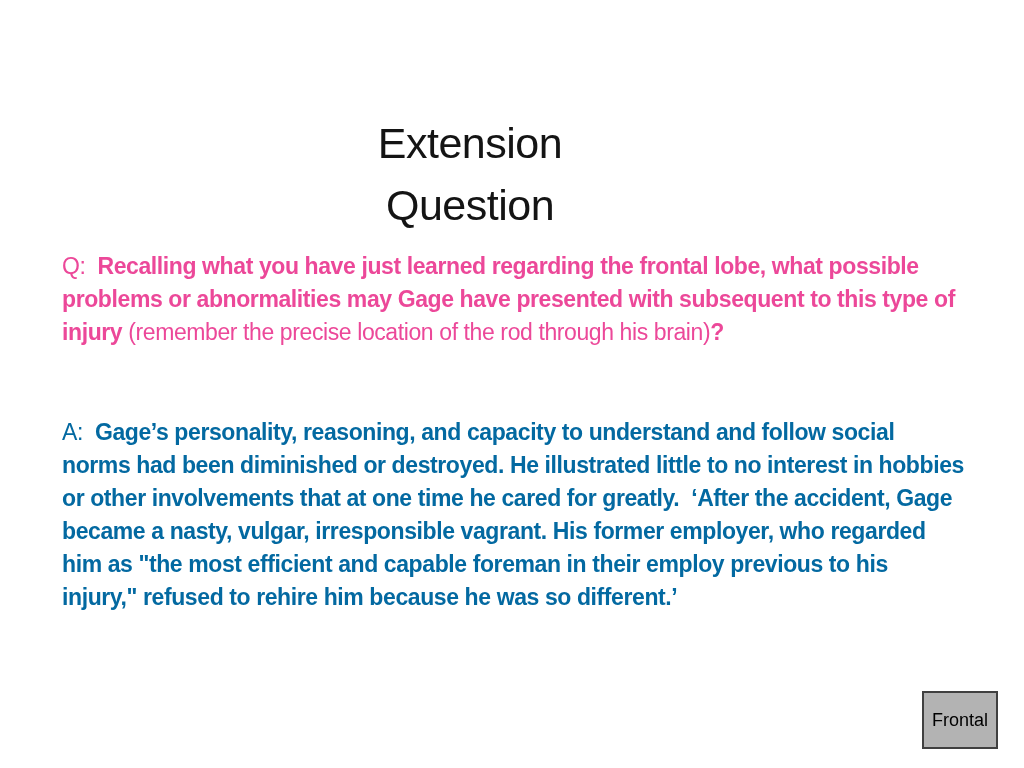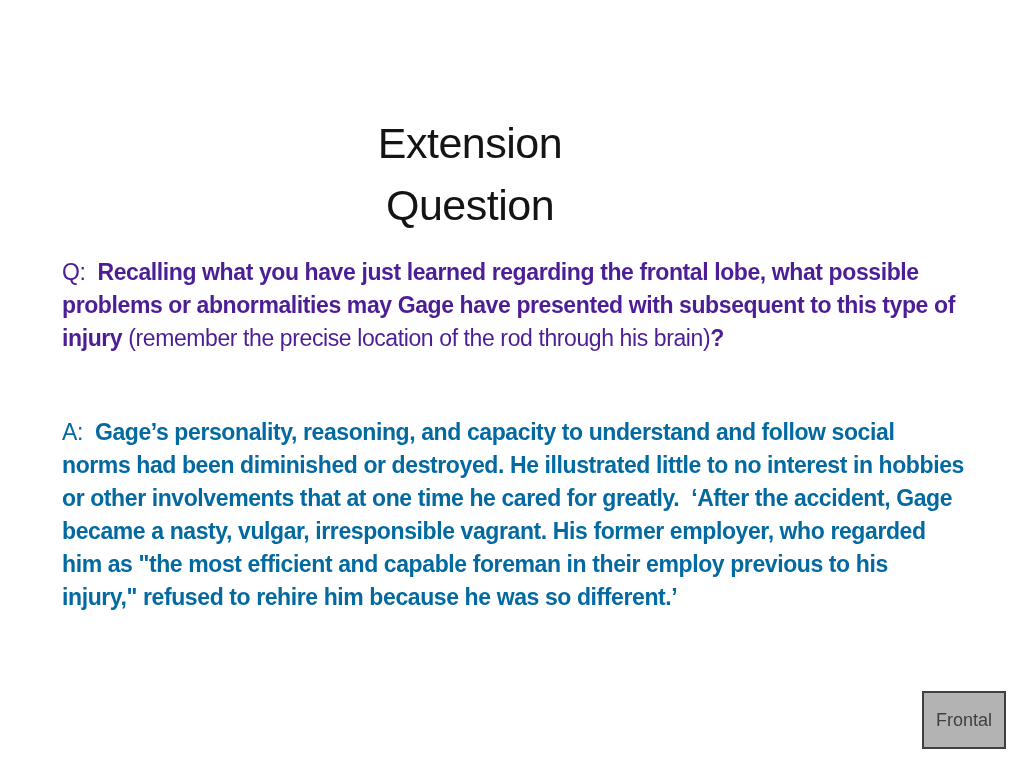--- a/index.html
+++ b/index.html
@@ -30,43 +30,43 @@
   .para {
     position: absolute;
     left: 62px;
     width: 904px;
     margin: 0;
     font-size: 23px;
     line-height: 33px;
     letter-spacing: -0.4px;
   }
   .para-question {
-    top: 256px;
-    color: #4c1d95;
+    top: 250px;
+    color: #ec4899;
   }
   .para-answer {
     top: 416px;
     color: #0369a1;
   }
   .seg-regular { font-weight: 400; }
   .seg-bold   { font-weight: 700; }
   .frontal-btn {
     position: absolute;
     left: 922px;
     top: 691px;
-    width: 84px;
+    width: 76px;
     height: 58px;
     box-sizing: border-box;
     background: #b3b3b3;
     border: 2px solid #404040;
     display: flex;
     align-items: center;
     justify-content: center;
     font-size: 18px;
-    color: #404040;
+    color: #000000;
     cursor: pointer;
     user-select: none;
   }
 </style>
 </head>
 <body>
 
 <div class="slide">
 
   <div class="title">

